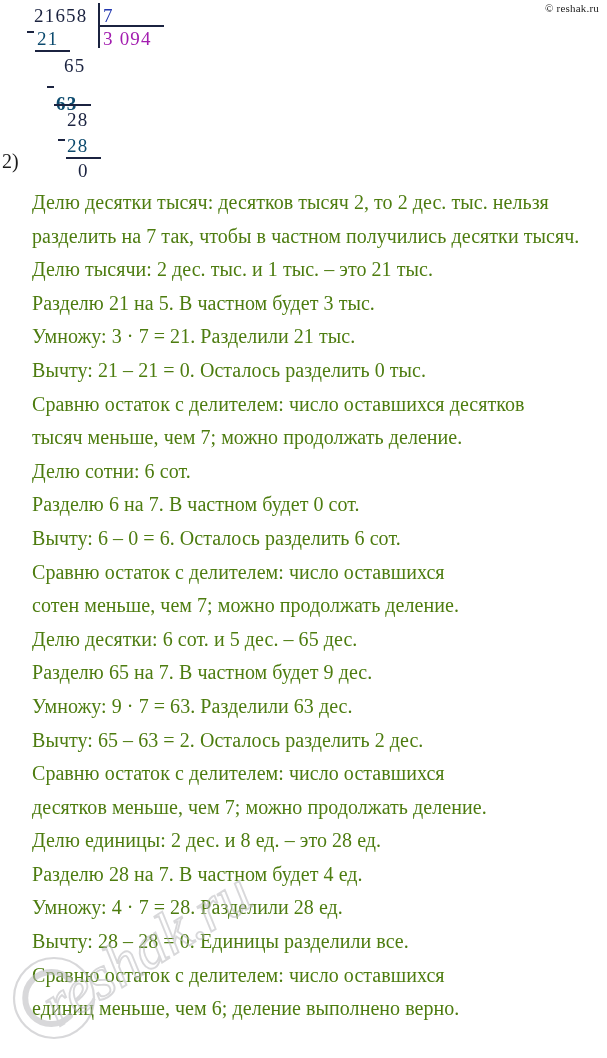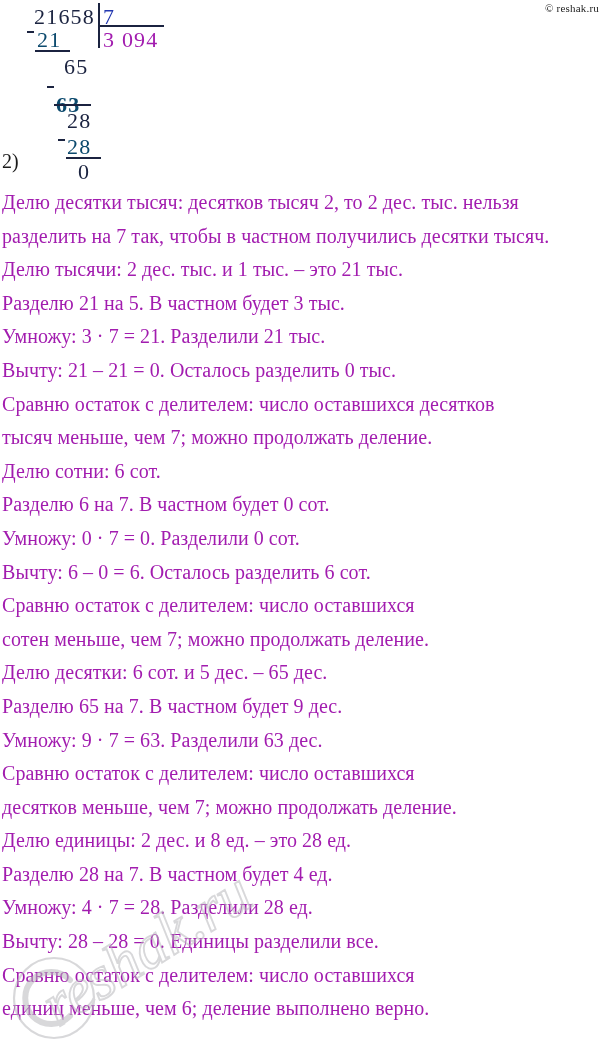--- a/index.html
+++ b/index.html
@@ -45,21 +45,21 @@
   .division {
     position: absolute;
     left: 0;
     top: 0;
     width: 300px;
     height: 178px;
     font-family: "Liberation Serif", "DejaVu Serif", serif;
   }
   .division .d {
     position: absolute;
-    font-size: 22px;
+    font-size: 19px;
     letter-spacing: 1.2px;
     white-space: nowrap;
     line-height: 1;
   }
   .ink-dark   { color: #1b2340; }
   .ink-blue   { color: #2338b0; }
   .ink-green  { color: #0c4a6e; }
   .ink-red    { color: #a21caf; }
 
   .division .rule {
@@ -89,23 +89,24 @@
   }
   .lines {
     position: absolute;
     left: 2px;
     top: 186px;
     width: 603px;
   }
   .line {
     font-size: 20px;
     line-height: 33.6px;
-    color: #a21caf;
+    color: #4d7c0f;
     white-space: nowrap;
     letter-spacing: 0.05px;
+    margin-left: 30px;
   }
 </style>
 </head>
 <body>
 
 <div id="page">
 
   <div class="wm-top">© reshak.ru</div>
 
   <div class="division">
@@ -145,27 +146,27 @@
       <div class="line">Делю десятки тысяч:  десятков тысяч 2, то 2 дес. тыс. нельзя</div>
       <div class="line">разделить на 7 так, чтобы в частном получились десятки тысяч.</div>
       <div class="line">Делю тысячи:  2 дес. тыс. и 1 тыс. – это 21 тыс.</div>
       <div class="line">Разделю 21 на 5.  В частном будет 3 тыс.</div>
       <div class="line">Умножу:  3 · 7 = 21.  Разделили 21 тыс.</div>
       <div class="line">Вычту:  21 – 21 = 0.  Осталось разделить 0 тыс.</div>
       <div class="line">Сравню остаток с делителем:  число оставшихся десятков</div>
       <div class="line">тысяч меньше, чем 7;   можно продолжать деление.</div>
       <div class="line">Делю сотни:  6 сот.</div>
       <div class="line">Разделю 6 на 7.  В частном будет 0 сот.</div>
-      <div class="line">Умножу:  0 · 7 = 0.  Разделили 0 сот.</div>
       <div class="line">Вычту:  6 – 0 = 6.  Осталось разделить 6 сот.</div>
       <div class="line">Сравню остаток с делителем:  число оставшихся</div>
       <div class="line">сотен меньше, чем 7;   можно продолжать деление.</div>
       <div class="line">Делю десятки:  6 сот. и 5 дес. – 65 дес.</div>
       <div class="line">Разделю 65 на 7.  В частном будет 9 дес.</div>
       <div class="line">Умножу:  9 · 7 = 63.  Разделили 63 дес.</div>
+      <div class="line">Вычту:  65 – 63 = 2.  Осталось разделить 2 дес.</div>
       <div class="line">Сравню остаток с делителем:  число оставшихся</div>
       <div class="line">десятков меньше, чем 7;   можно продолжать деление.</div>
       <div class="line">Делю единицы:  2 дес. и 8 ед. – это 28 ед.</div>
       <div class="line">Разделю 28 на 7.  В частном будет 4 ед.</div>
       <div class="line">Умножу:  4 · 7 = 28.  Разделили 28 ед.</div>
       <div class="line">Вычту:  28 – 28 = 0.  Единицы разделили все.</div>
       <div class="line">Сравню остаток с делителем:  число оставшихся</div>
       <div class="line">единиц меньше, чем 6;   деление выполнено верно.</div>
     </div>
 

